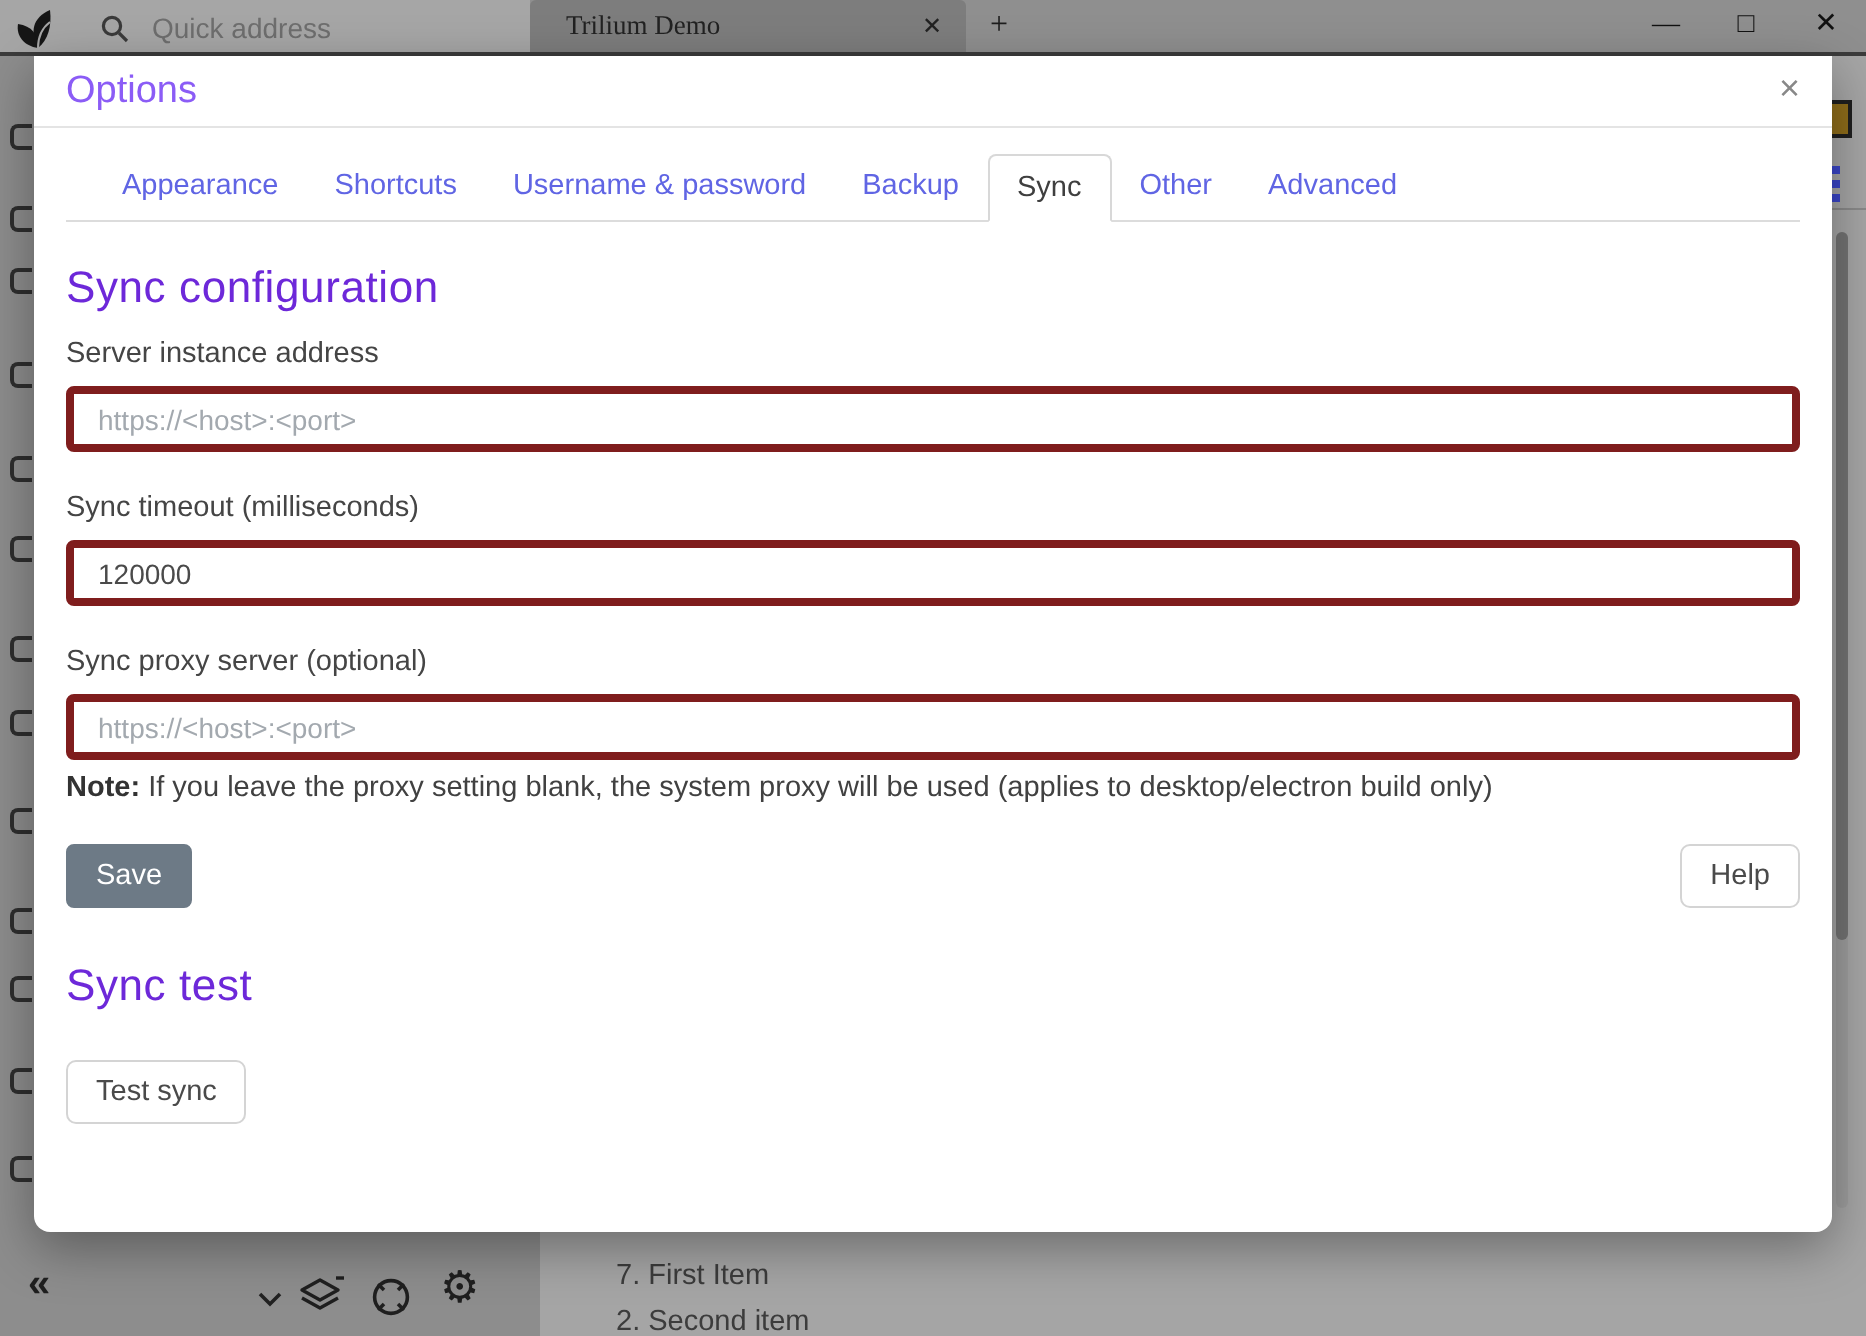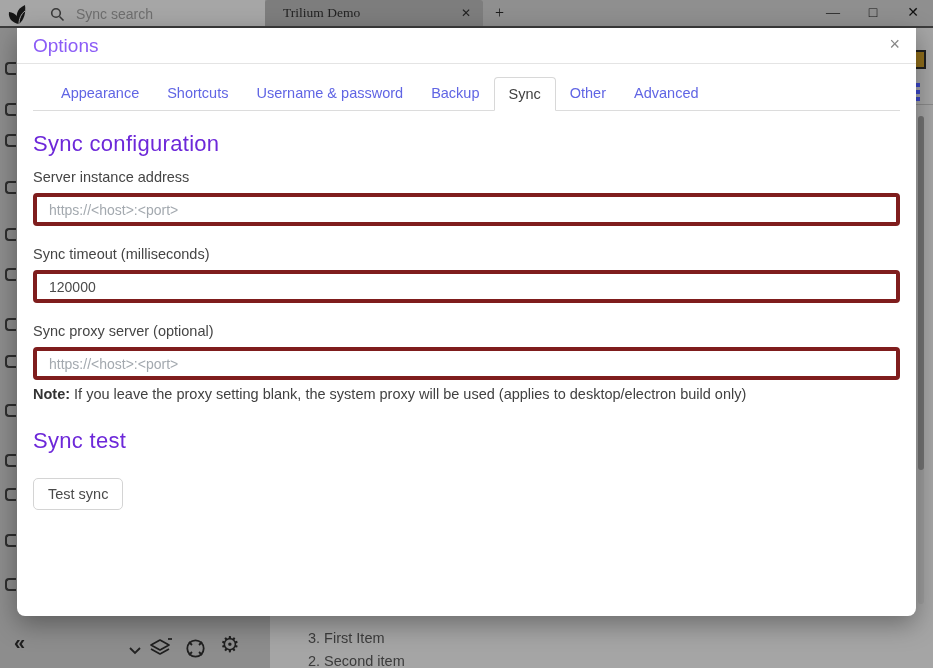--- a/index.html
+++ b/index.html
@@ -140,39 +140,39 @@
   <svg width="23" height="23" viewBox="0 0 23 23" fill="none" stroke="#1f1f1f" stroke-width="1.8">
     <circle cx="11.5" cy="11.5" r="8.2"></circle>
     <line x1="5" y1="5" x2="8" y2="8"></line>
     <line x1="18" y1="5" x2="15" y2="8"></line>
     <line x1="5" y1="18" x2="8" y2="15"></line>
     <line x1="18" y1="18" x2="15" y2="15"></line>
   </svg>
 </div>
 <div class="gear-btn">⚙</div>
 
-<div class="list-line1">3. First Item</div>
+<div class="list-line1">7. First Item</div>
 <div class="list-line2">2. Second item</div>
 
 <div class="titlebar">
   <div class="tb-left">
     <span class="logo">
       <svg width="28" height="24" viewBox="0 0 28 24">
         <path d="M13 22 C9 14 10 7 19 3 C20 11 18 18 13 22 Z" fill="#161616"></path>
         <path d="M13 22 C6 21 2 16 3 10 C10 11 13 15 13 22 Z" fill="#161616"></path>
         <path d="M13 22 C13 17 15 12 19 9" stroke="#a6a6a6" stroke-width="1" fill="none"></path>
       </svg>
     </span>
     <span class="search-glyph">
       <svg width="15" height="15" viewBox="0 0 15 15" fill="none" stroke="#3a3a3a" stroke-width="1.6">
         <circle cx="6" cy="6" r="4.3"></circle>
           <line x1="9.5" y1="9.5" x2="13.5" y2="13.5"></line>
       </svg>
     </span>
-    <span class="quick-search">Sync search</span>
+    <span class="quick-search">Quick address</span>
   </div>
   <div class="tb-right">
     <div class="app-tab">
       <span class="app-tab-title">Trilium Demo</span>
       <span class="app-tab-close">✕</span>
     </div>
     <span class="new-tab">+</span>
     <div class="win-controls">
       <span class="win-btn">—</span>
       <span class="win-btn">□</span>
@@ -211,17 +211,21 @@
       <input type="text" value="120000" style="">
     </div>
 
     <div class="field" style="margin-bottom:18px;">
       <label>Sync proxy server (optional)</label>
       <input type="text" placeholder="https://&lt;host&gt;:&lt;port&gt;" style="">
     </div>
 
     <p class="note"><b>Note:</b><span> If you leave the proxy setting blank, the system proxy will be used (applies to desktop/electron build only)</span></p>
 
+    <div class="btn-row">
+      <button class="btn btn-save">Save</button>
+      <button class="btn btn-outline">Help</button>
+    </div>
 
     <div class="section-heading sync-test-heading">Sync test</div>
     <button class="btn btn-outline btn-test">Test sync</button>
   </div>
 </div>
 
 </body></html>

